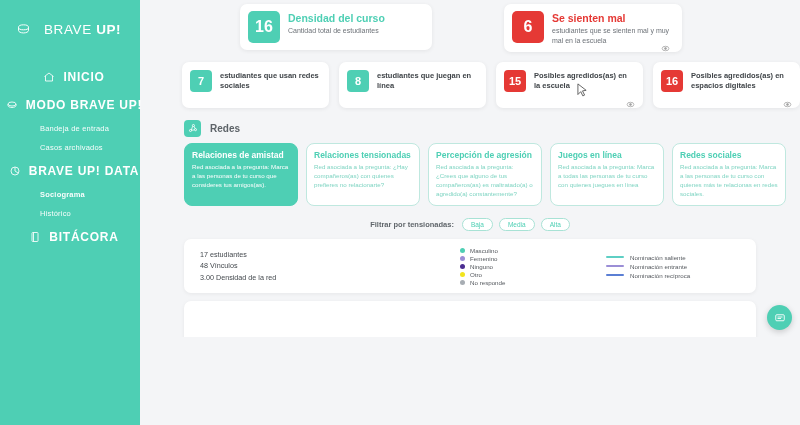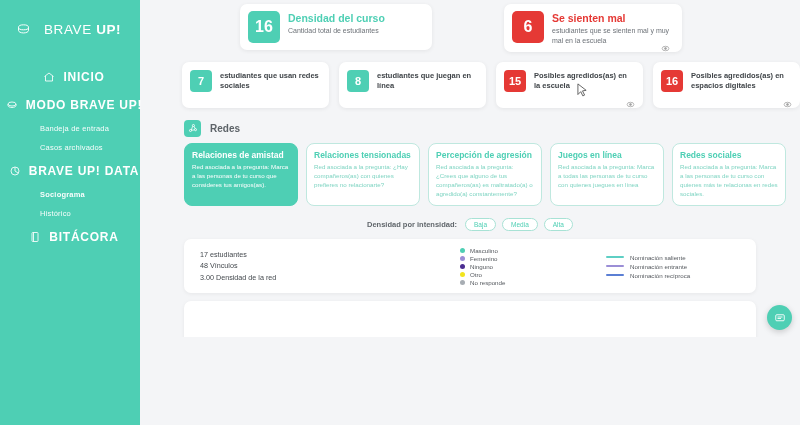--- a/index.html
+++ b/index.html
@@ -354,21 +354,21 @@
       </div>
 
       <div class="net-card">
         <div class="net-title">Redes sociales</div>
         <div class="net-desc">Red asociada a la pregunta: Marca a las personas de tu curso con quienes más te relacionas en redes sociales.</div>
       </div>
 
     </div>
 
     <div class="filter-row">
-      <span class="filter-label">Densidad por intensidad:</span>
+      <span class="filter-label">Filtrar por tensionadas:</span>
       <span class="chip">Baja</span>
       <span class="chip">Media</span>
       <span class="chip">Alta</span>
     </div>
 
     <div class="panel-row">
       <div class="panel">
 
         <div class="net-stats">
           <div>17 estudiantes</div>

